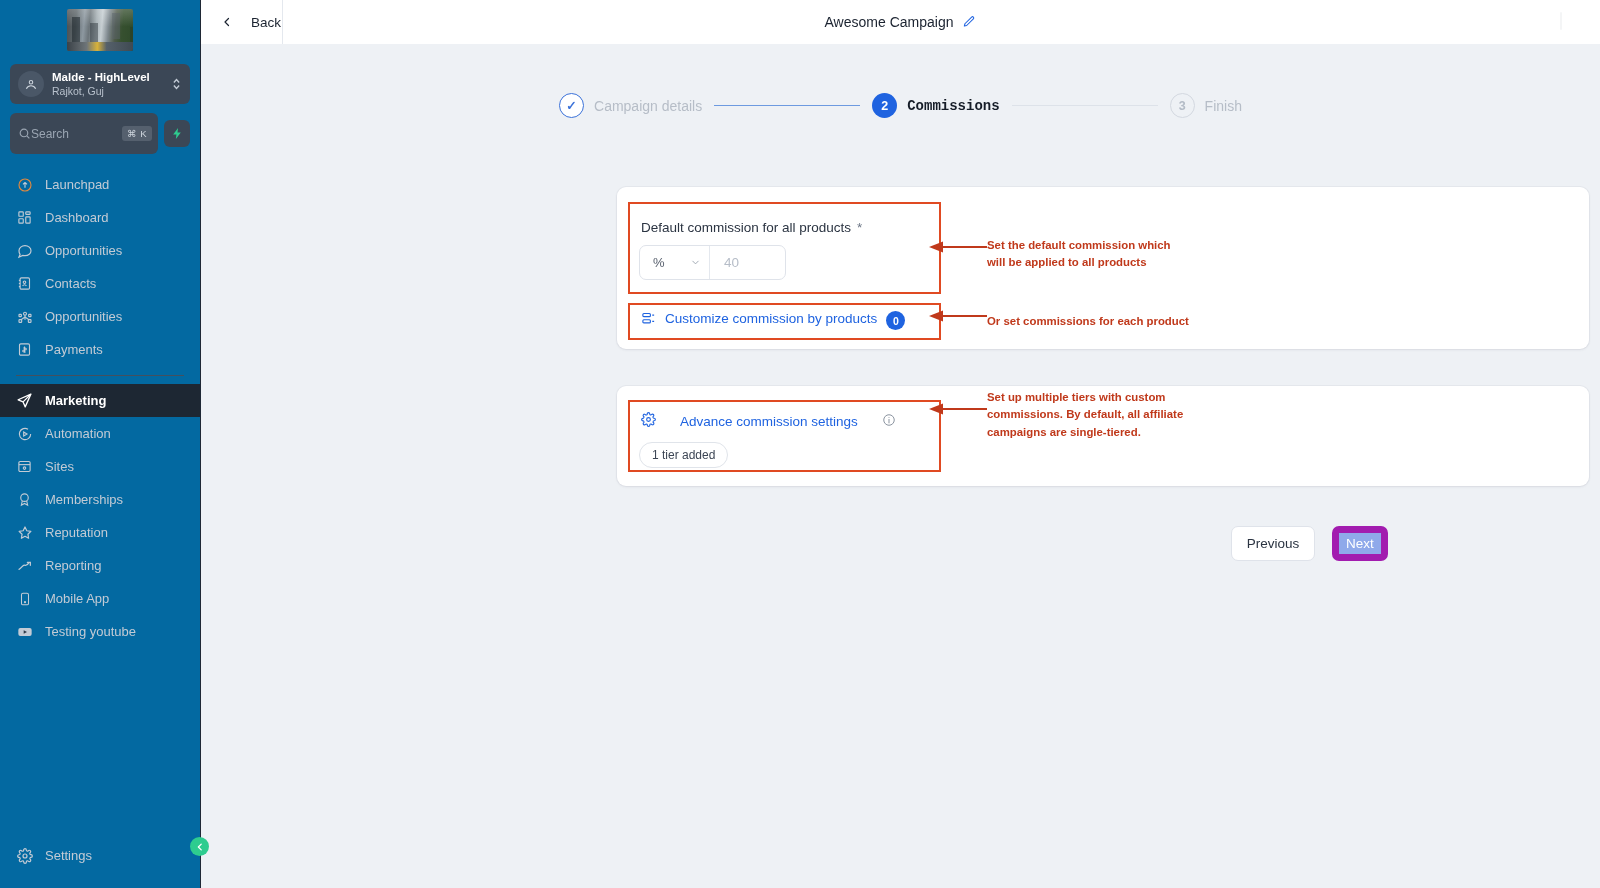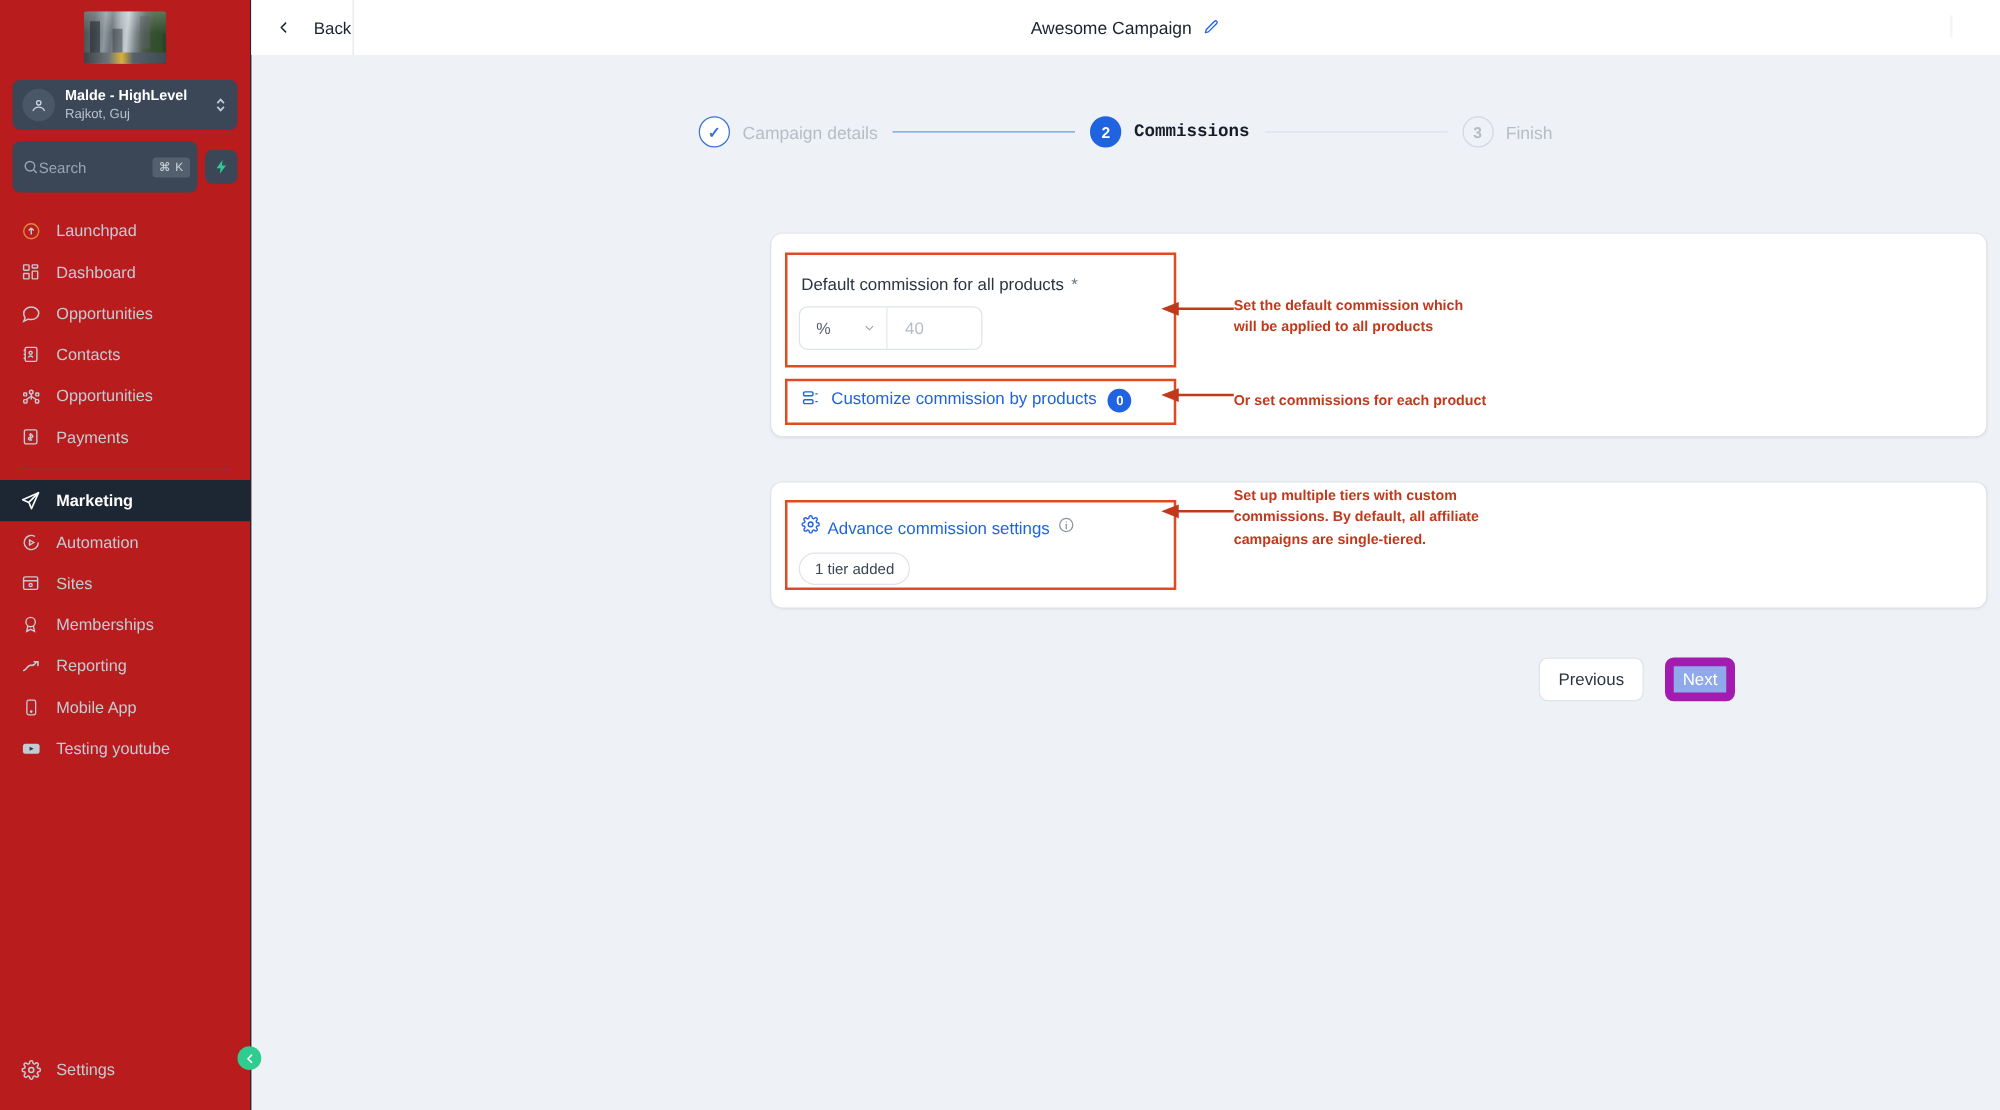--- a/index.html
+++ b/index.html
@@ -7,21 +7,21 @@
     width: 1600px; height: 888px;
     font-family: "Liberation Sans", sans-serif;
     overflow: hidden;
     background: #eef1f5;
   }
   .app { display: flex; width: 1600px; height: 888px; }
 
   
   .sidebar {
     width: 201px; height: 888px;
-    background: #b91c1c;
+    background: #0369a1;
     display: flex; flex-direction: column;
     flex: 0 0 201px;
     position: relative;
     border-right: 1px solid #1f2835;
     justify-content: flex-end;
   }
   .logo-wrap { padding: 9px 0 8px; display: flex; justify-content: center; }
   .logo-img {
     width: 66px; height: 42px; border-radius: 2px;
     background:
@@ -165,21 +165,21 @@
   }
   .customize-text { font-size: 13.5px; color: #1f63e0; }
   .count-badge {
     width: 19px; height: 19px; border-radius: 50%; background: #1f63e0;
     color: #fff; font-size: 10.5px; font-weight: 700;
     display: flex; align-items: center; justify-content: center;
   }
 
   .advance-row {
     position: absolute; left: 24px; top: 26px;
-    display: flex; align-items: center; gap: 6px; cursor: pointer; justify-content: flex-end;
+    display: flex; align-items: center; gap: 24px; cursor: pointer; justify-content: flex-end;
   }
   .advance-text { font-size: 13.5px; color: #1f63e0; }
   .tier-chip {
     position: absolute; left: 22px; top: 56px;
     padding: 5px 12px; border: 1px solid #e0e4ea; border-radius: 14px;
     font-size: 12px; color: #3c4554; background: #fff; cursor: pointer;
   }
 
   
   .anno { position: absolute; color: #c0391b; font-size: 11.4px; font-weight: 700; line-height: 1.52; }
@@ -349,20 +349,28 @@
       <div class="nav-item">
         <span class="ic">
           <svg width="15" height="15" viewBox="0 0 24 24" fill="none" stroke="#c3cbd5" stroke-width="1.8">
             <circle cx="12" cy="9" r="6"></circle>
               <path d="M8.5 14 7 21l5-2.6L17 21l-1.5-7"></path>
           </svg>
         </span>
         <span>Memberships</span>
       </div>
 
+      <div class="nav-item">
+        <span class="ic">
+          <svg width="16" height="16" viewBox="0 0 24 24" fill="none" stroke="#c3cbd5" stroke-width="1.8" stroke-linejoin="round">
+            <path d="m12 3 2.7 5.6 6.1.9-4.4 4.3 1 6.1-5.4-2.9-5.4 2.9 1-6.1L3.2 9.5l6.1-.9z"></path>
+          </svg>
+        </span>
+        <span>Reputation</span>
+      </div>
 
       <div class="nav-item">
         <span class="ic">
           <svg width="16" height="16" viewBox="0 0 24 24" fill="none" stroke="#c3cbd5" stroke-width="1.9" stroke-linecap="round">
             <path d="M3 17c3-1 4.5-5 7-6s4 2.5 8-4"></path>
               <path d="M15.5 6.5H20V11"></path>
           </svg>
         </span>
         <span>Reporting</span>
       </div>

